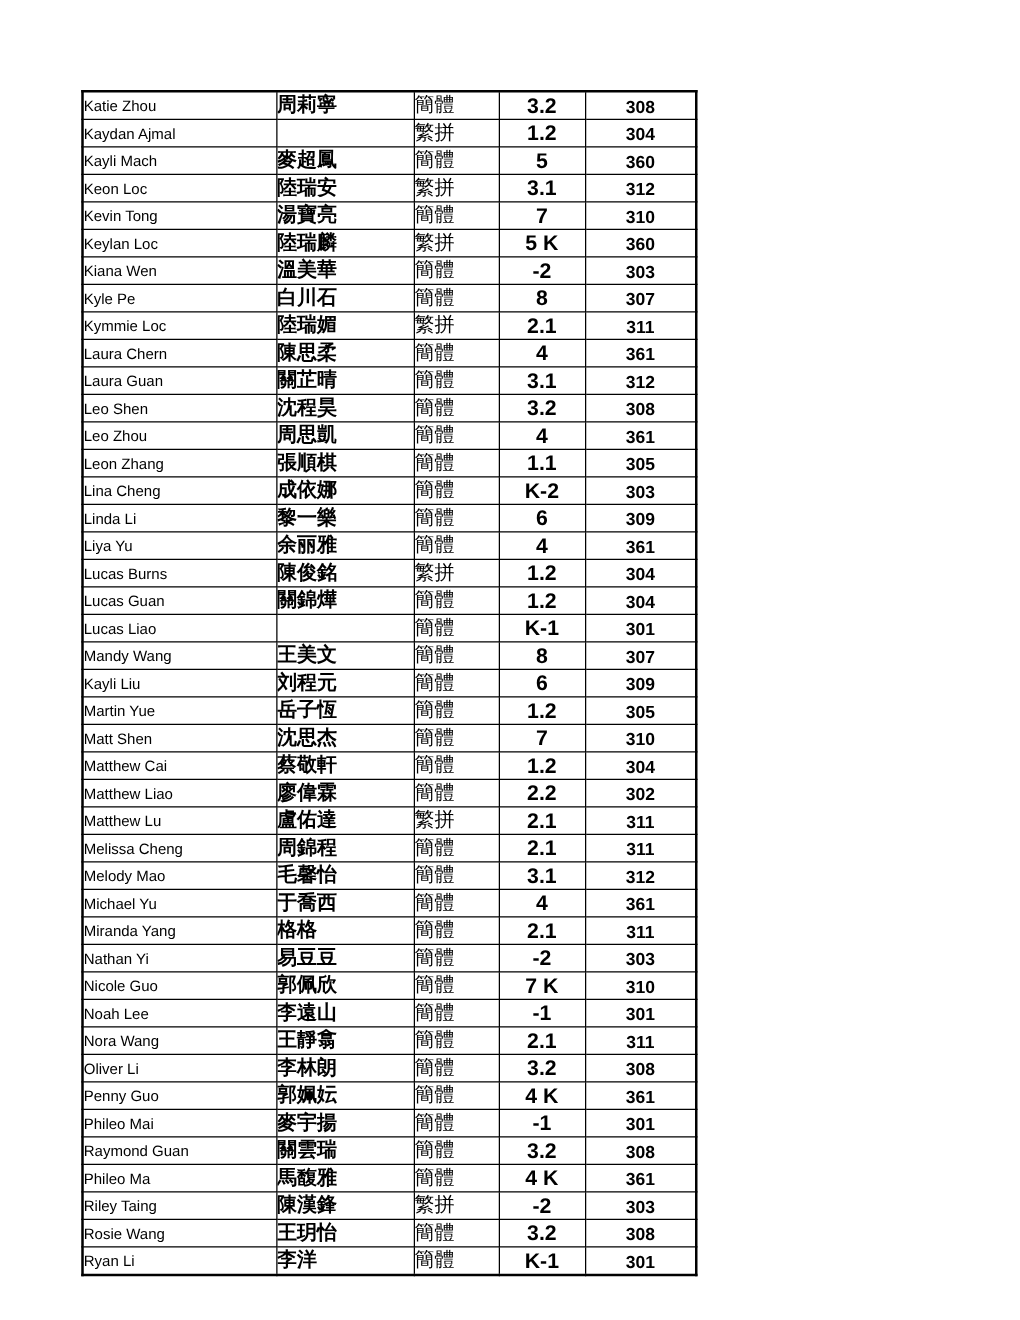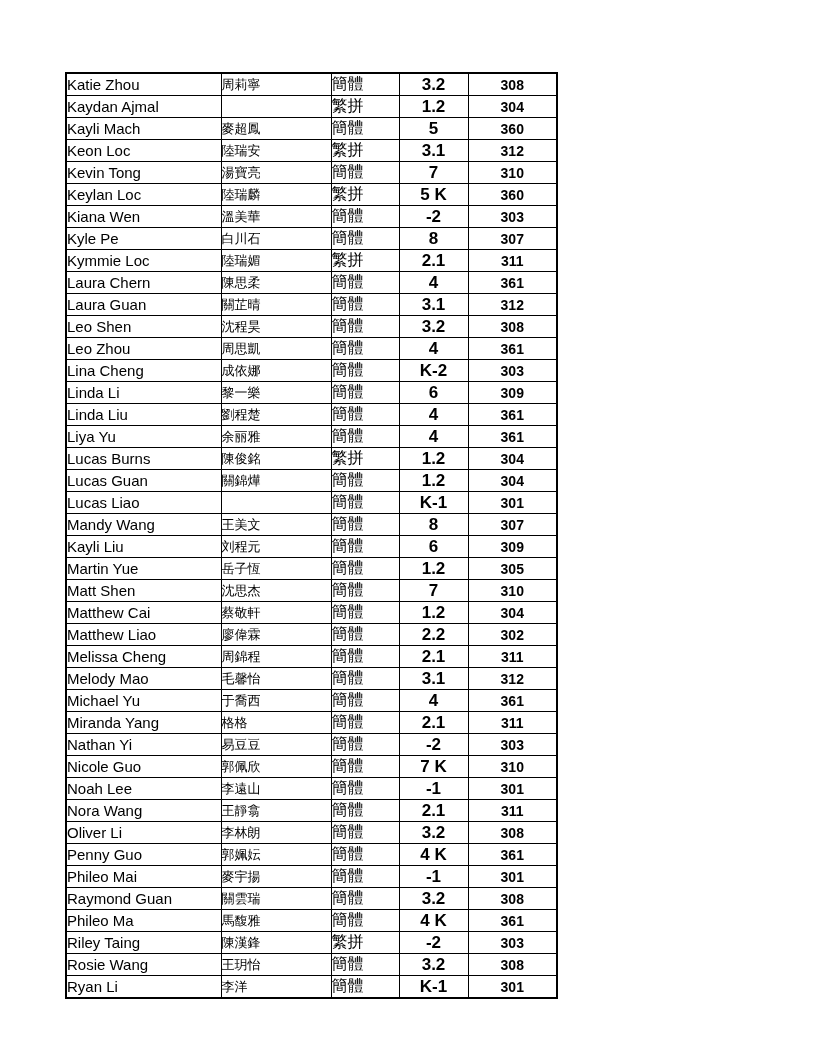--- a/index.html
+++ b/index.html
@@ -29,30 +29,31 @@
   table.roster td {
     border: 1px solid #000000;
     overflow: hidden;
     white-space: nowrap;
     vertical-align: middle;
     padding: 0;
     color: #000000;
   }
   td.c-en {
     font-family: "Liberation Sans", sans-serif;
-    font-size: 15px;
+    font-size: 12px;
     text-align: left;
     padding-left: 3px;
     margin-left: 48px;
   }
   td.c-zh {
     font-family: "Liberation Sans", sans-serif;
-    font-size: 13px;
+    font-size: 16px;
     text-align: left;
     padding-left: 3px;
+    font-weight: bold;
   }
   td.c-script {
     font-family: "Liberation Sans", sans-serif;
     font-size: 16px;
     text-align: left;
     padding-left: 4px;
   }
   td.c-grade {
     font-family: "Liberation Sans", sans-serif;
     font-size: 17px;
@@ -178,44 +179,44 @@
   </tr>
 
   <tr>
     <td class="c-en">Leo Zhou</td>
     <td class="c-zh">周思凱</td>
     <td class="c-script">簡體</td>
     <td class="c-grade">4</td>
     <td class="c-room">361</td>
   </tr>
 
+  <tr>
+    <td class="c-en">Leon Zhang</td>
+    <td class="c-zh">張順棋</td>
+    <td class="c-script">簡體</td>
+    <td class="c-grade">1.1</td>
+    <td class="c-room">305</td>
+  </tr>
 
   <tr>
     <td class="c-en">Lina Cheng</td>
     <td class="c-zh">成依娜</td>
     <td class="c-script">簡體</td>
     <td class="c-grade">K-2</td>
     <td class="c-room">303</td>
   </tr>
 
   <tr>
     <td class="c-en">Linda Li</td>
     <td class="c-zh">黎一樂</td>
     <td class="c-script">簡體</td>
     <td class="c-grade">6</td>
     <td class="c-room">309</td>
   </tr>
 
-  <tr>
-    <td class="c-en">Linda Liu</td>
-    <td class="c-zh">劉程楚</td>
-    <td class="c-script">簡體</td>
-    <td class="c-grade">4</td>
-    <td class="c-room">361</td>
-  </tr>
 
   <tr>
     <td class="c-en">Liya Yu</td>
     <td class="c-zh">余丽雅</td>
     <td class="c-script">簡體</td>
     <td class="c-grade">4</td>
     <td class="c-room">361</td>
   </tr>
 
 
@@ -284,20 +285,27 @@
   </tr>
 
   <tr>
     <td class="c-en">Matthew Liao</td>
     <td class="c-zh">廖偉霖</td>
     <td class="c-script">簡體</td>
     <td class="c-grade">2.2</td>
     <td class="c-room">302</td>
   </tr>
 
+  <tr>
+    <td class="c-en">Matthew Lu</td>
+    <td class="c-zh">盧佑達</td>
+    <td class="c-script">繁拼</td>
+    <td class="c-grade">2.1</td>
+    <td class="c-room">311</td>
+  </tr>
 
   <tr>
     <td class="c-en">Melissa Cheng</td>
     <td class="c-zh">周錦程</td>
     <td class="c-script">簡體</td>
     <td class="c-grade">2.1</td>
     <td class="c-room">311</td>
   </tr>
 
   <tr>

